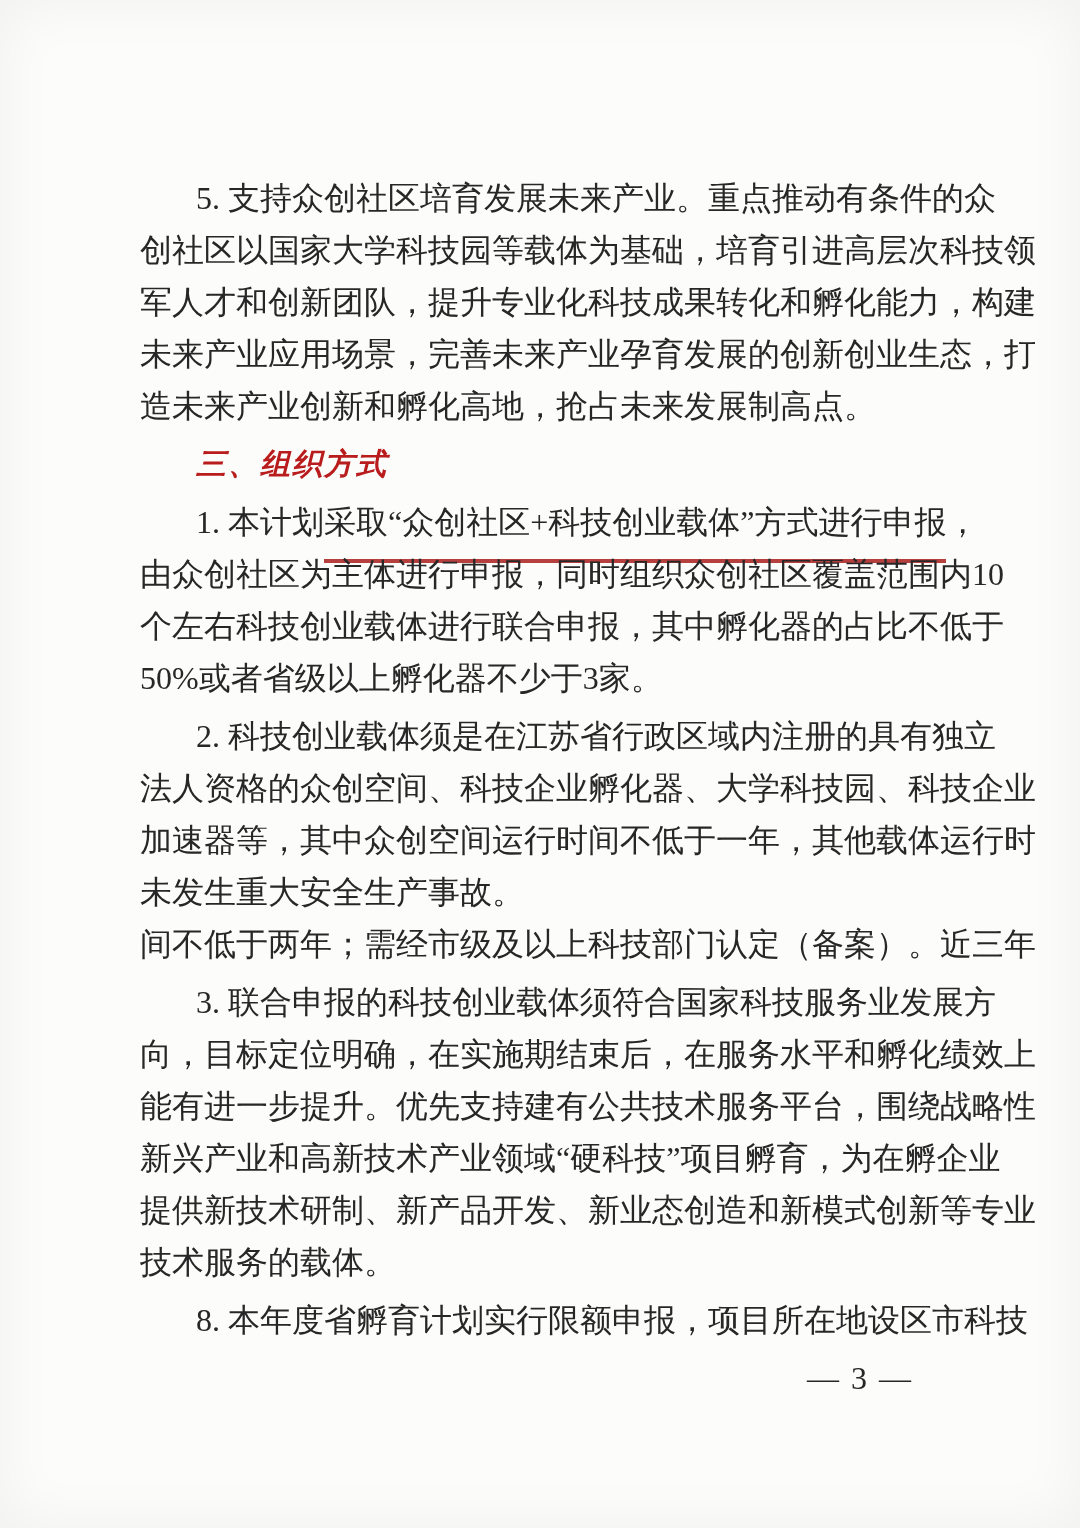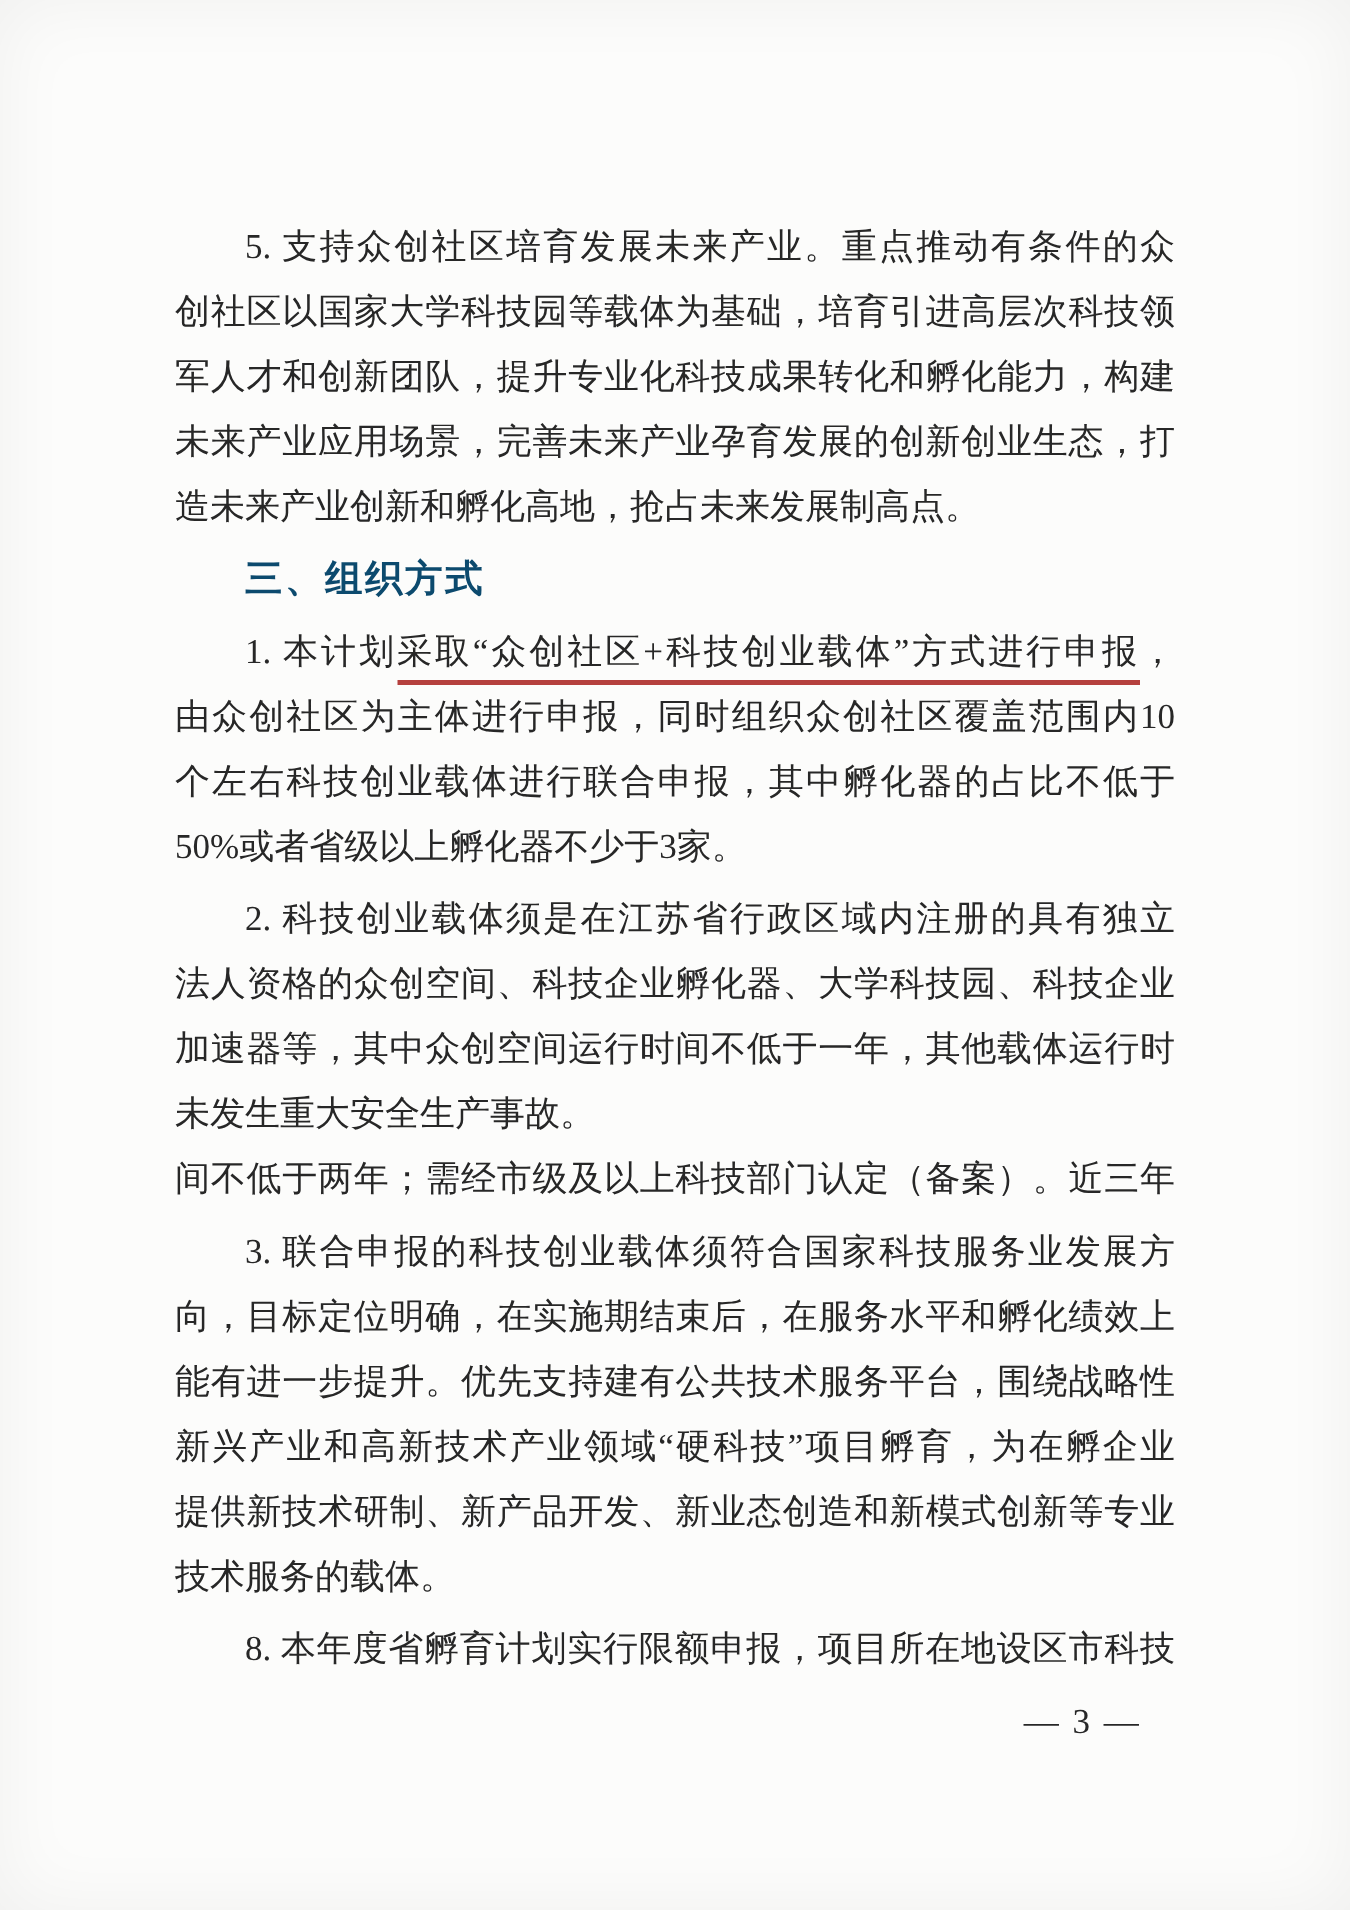--- a/index.html
+++ b/index.html
@@ -14,42 +14,43 @@
     color: var(--text-color, #272727);
   }
   .content {
     position: absolute;
     left: 140px;
     top: 172px;
     width: 800px;
   }
   .block + .block { margin-top: 6px; }
   .line {
-    font-size: 28px;
+    font-size: 32px;
     height: 52px;
     line-height: 52px;
     white-space: nowrap;
   }
   .just {
     text-align: justify;
     text-align-last: justify;
     text-justify: inter-character;
   }
   .indent { text-indent: 56px; }
   .heading .line {
     font-family: "Liberation Sans", "DejaVu Sans", sans-serif;
     font-weight: 700;
     font-size: 30px;
     letter-spacing: 2px;
-    color: #0c4a6e;
+    color: #b91c1c;
     white-space: nowrap;
+    font-style: italic;
   }
   .red-underline {
     border-bottom: 4px solid var(--underline-red, #b5403e);
-    padding-bottom: 7px;
+    padding-bottom: 19px;
   }
   .page-number {
     font-size: 29px;
     text-align: right;
     padding-right: 27px;
     letter-spacing: 2px;
   }
 </style>
 </head>
 <body>

